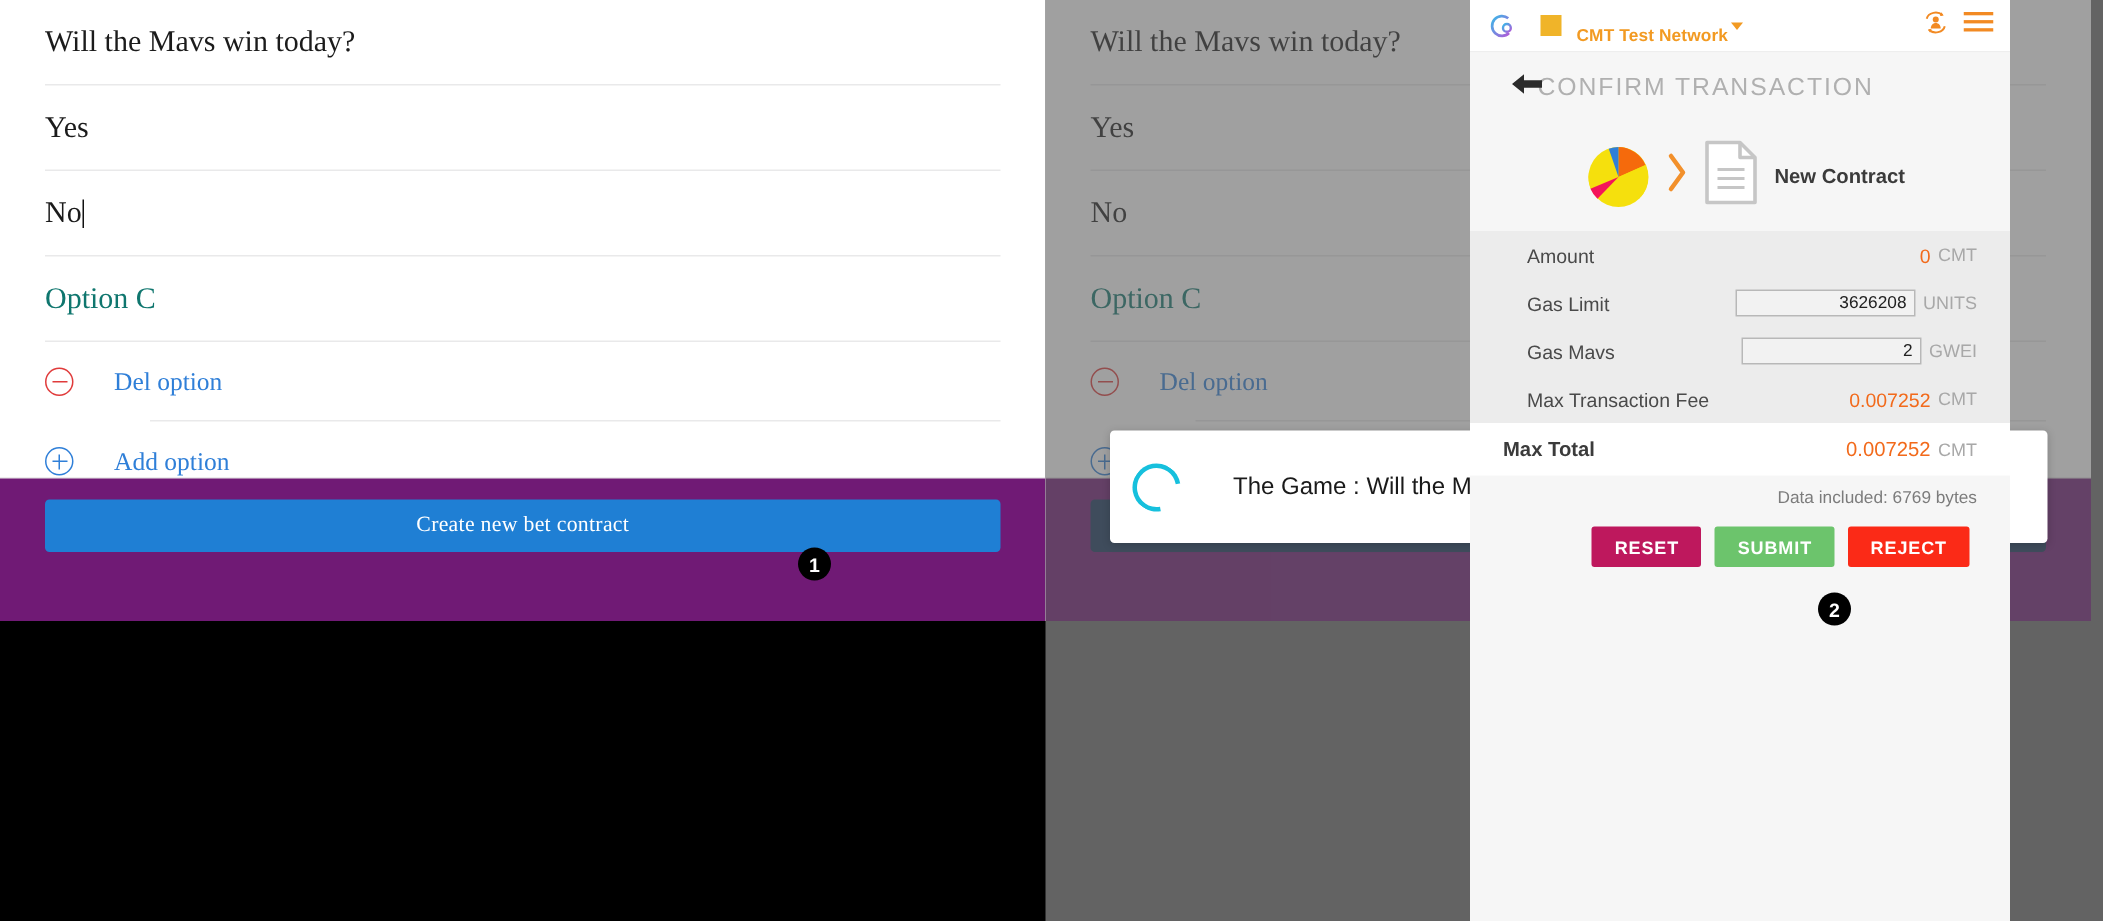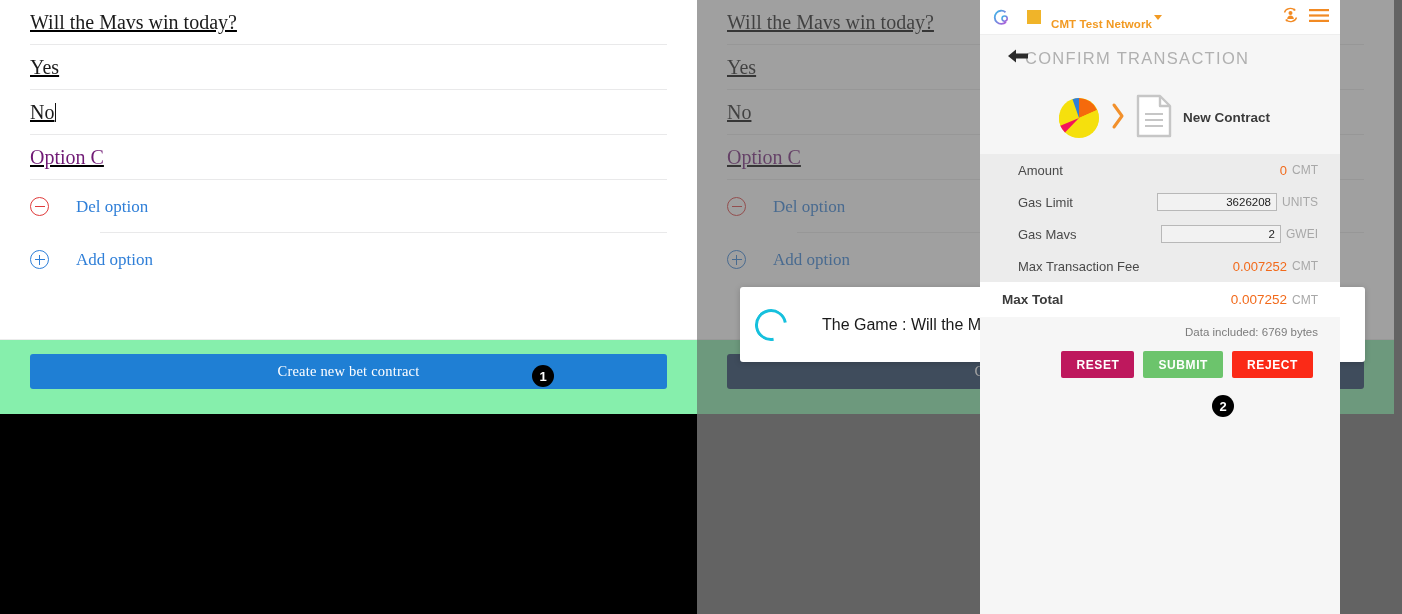--- a/index.html
+++ b/index.html
@@ -13,32 +13,31 @@
 
   
   .app-panel {
     position: absolute; top: 0; left: 0;
     width: 697px; height: 414px;
     background: #ffffff;
     overflow: hidden;
   }
   .app-form { padding: 0 30px; }
   .field {
-    height: 45px;
+    height: 57px;
     border-bottom: 1px solid #e9e9ea;
     display: flex; align-items: center;
     position: relative;
-    text-decoration: underline;
   }
   .field .ftext {
     font-family: "Liberation Serif", serif;
     font-size: 20px; color: #1b1b1b;
     line-height: 1;
   }
-  .field .ftext.placeholder { color: #701a75; }
+  .field .ftext.placeholder { color: #0f766e; }
   .caret {
     display: inline-block;
     width: 1px; height: 19px;
     background: #111;
     margin-left: 1px;
     vertical-align: -3px;
   }
   .optrow {
     height: 53px;
     display: flex; align-items: center;
@@ -66,21 +65,21 @@
     font-size: 17px; color: #2f7fd8;
     margin-left: 27px;
   }
   .optrow.del::after {
     content: ""; position: absolute;
     left: 70px; right: 0; bottom: 0;
     height: 1px; background: #e9e9ea;
   }
   .footer-bar {
     position: absolute; left: 0; right: 0; bottom: 0;
-    height: 75px; background: #86efac;
+    height: 96px; background: #701a75;
     border-top: 1px solid #ececec;
   }
   .primary-btn {
     position: absolute; left: 30px; top: 14px;
     width: 637px; height: 35px;
     background: #1f7fd4; border-radius: 3px;
     display: flex; align-items: center; justify-content: center;
     color: #fff; font-family: "Liberation Serif", serif;
     font-size: 14.5px; letter-spacing: .2px;
   }

